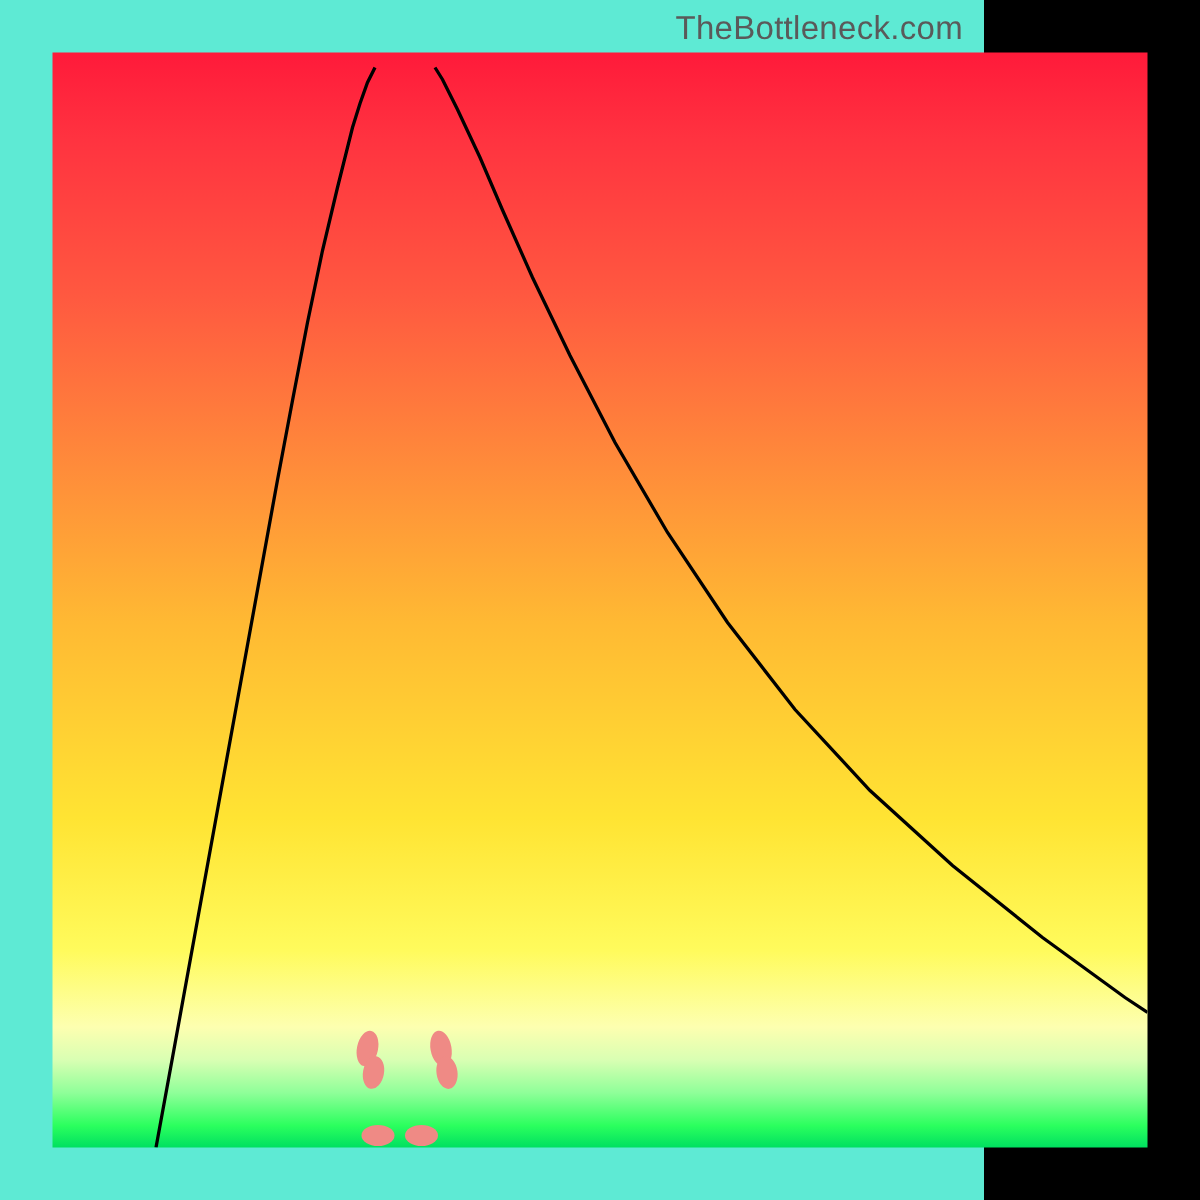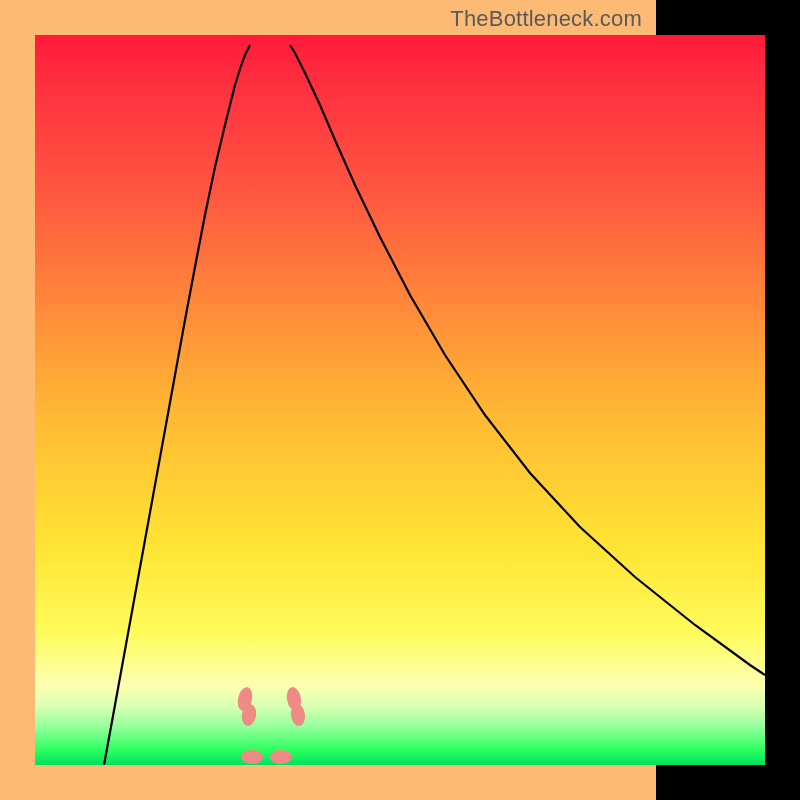--- a/index.html
+++ b/index.html
@@ -10,21 +10,21 @@
     background: #000;
     overflow: hidden;
     font-family: Arial, Helvetica, sans-serif;
   }
   .frame {
     position: absolute;
     left: 0;
     top: 0;
     width: 656px;
     height: 800px;
-    background: #fdba74;
+    background: #5eead4;
   }
   .plot {
     position: absolute;
     left: 35px;
     top: 35px;
     width: 730px;
     height: 730px;
     background: linear-gradient(to bottom,
       #ff1a3a 0%,
       #ff3340 8%,

